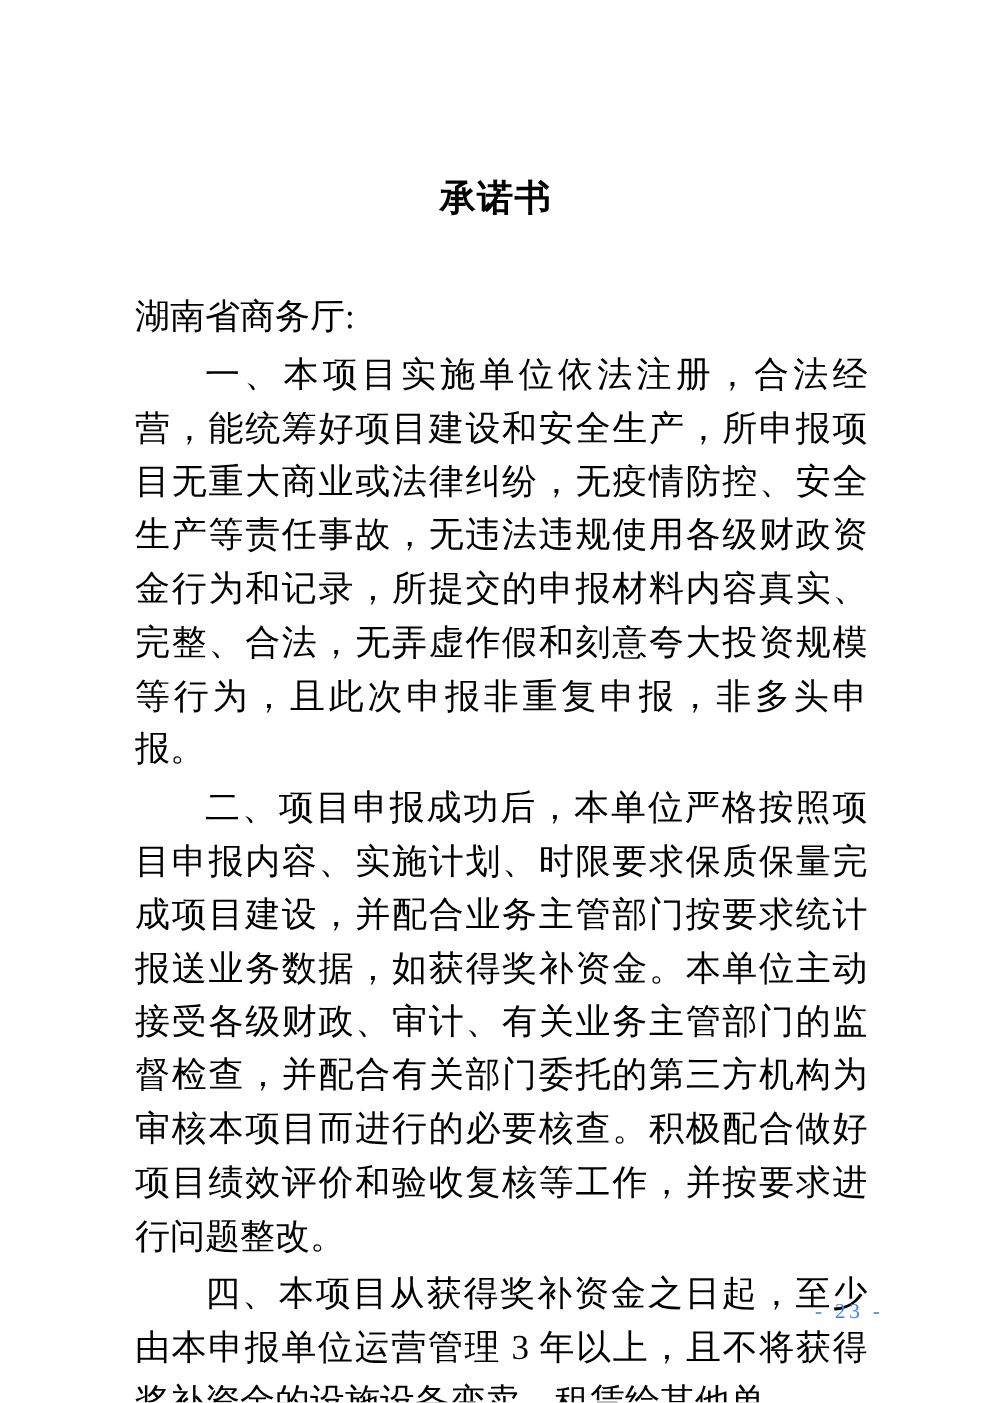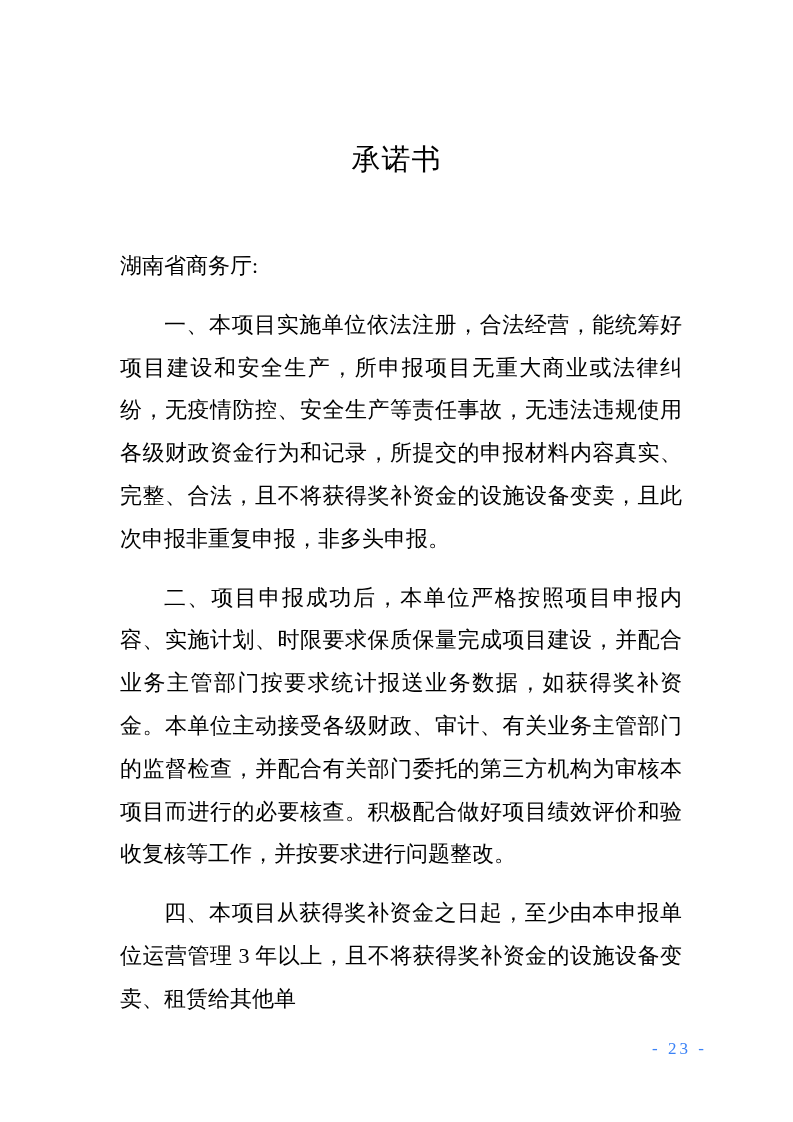--- a/index.html
+++ b/index.html
@@ -17,33 +17,33 @@
     overflow: hidden;
   }
   .doc-title {
     position: absolute;
     top: 141px;
     left: 0;
     width: 793px;
     text-align: center;
     font-size: 29px;
     line-height: 36px;
-    font-weight: 400;
+    font-weight: 700;
     letter-spacing: 1px;
     margin: 0;
   }
   .doc-body {
     position: absolute;
     top: 229px;
     left: 104px;
     width: 594px;
   }
   .doc-body p {
-    margin: 16px;
-    font-size: 22px;
+    margin: 4px;
+    font-size: 28px;
     line-height: 42.8px;
     text-align: justify;
     text-justify: inter-character;
     word-break: break-all;
   }
   .doc-body p.indent {
     text-indent: 2em;
   }
   .page-number {
     position: absolute;
@@ -61,21 +61,21 @@
 <body>
 
 <div class="page">
 
   <h1 class="doc-title">承诺书</h1>
 
   <div class="doc-body">
     <p>湖南省商务厅:</p>
 
 
-    <p class="indent">一、本项目实施单位依法注册，合法经营，能统筹好项目建设和安全生产，所申报项目无重大商业或法律纠纷，无疫情防控、安全生产等责任事故，无违法违规使用各级财政资金行为和记录，所提交的申报材料内容真实、完整、合法，且不将获得奖补资金的设施设备变卖，且此次申报非重复申报，非多头申报。</p>
+    <p class="indent">一、本项目实施单位依法注册，合法经营，能统筹好项目建设和安全生产，所申报项目无重大商业或法律纠纷，无疫情防控、安全生产等责任事故，无违法违规使用各级财政资金行为和记录，所提交的申报材料内容真实、完整、合法，无弄虚作假和刻意夸大投资规模等行为，且此次申报非重复申报，非多头申报。</p>
 
     <p class="indent">二、项目申报成功后，本单位严格按照项目申报内容、实施计划、时限要求保质保量完成项目建设，并配合业务主管部门按要求统计报送业务数据，如获得奖补资金。本单位主动接受各级财政、审计、有关业务主管部门的监督检查，并配合有关部门委托的第三方机构为审核本项目而进行的必要核查。积极配合做好项目绩效评价和验收复核等工作，并按要求进行问题整改。</p>
 
 
     <p class="indent">四、本项目从获得奖补资金之日起，至少由本申报单位运营管理 3 年以上，且不将获得奖补资金的设施设备变卖、租赁给其他单</p>
   </div>
 
   <div class="page-number">- 23 -</div>
 
 </div>

